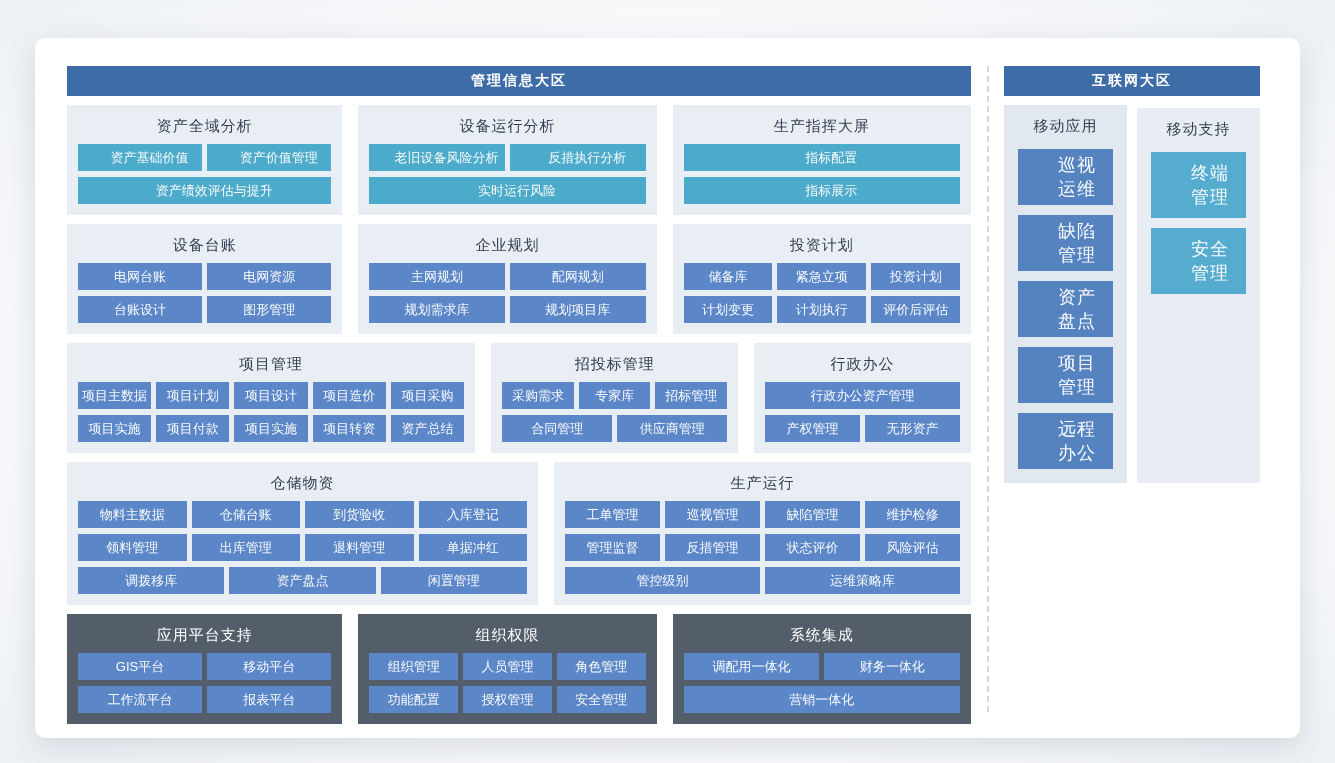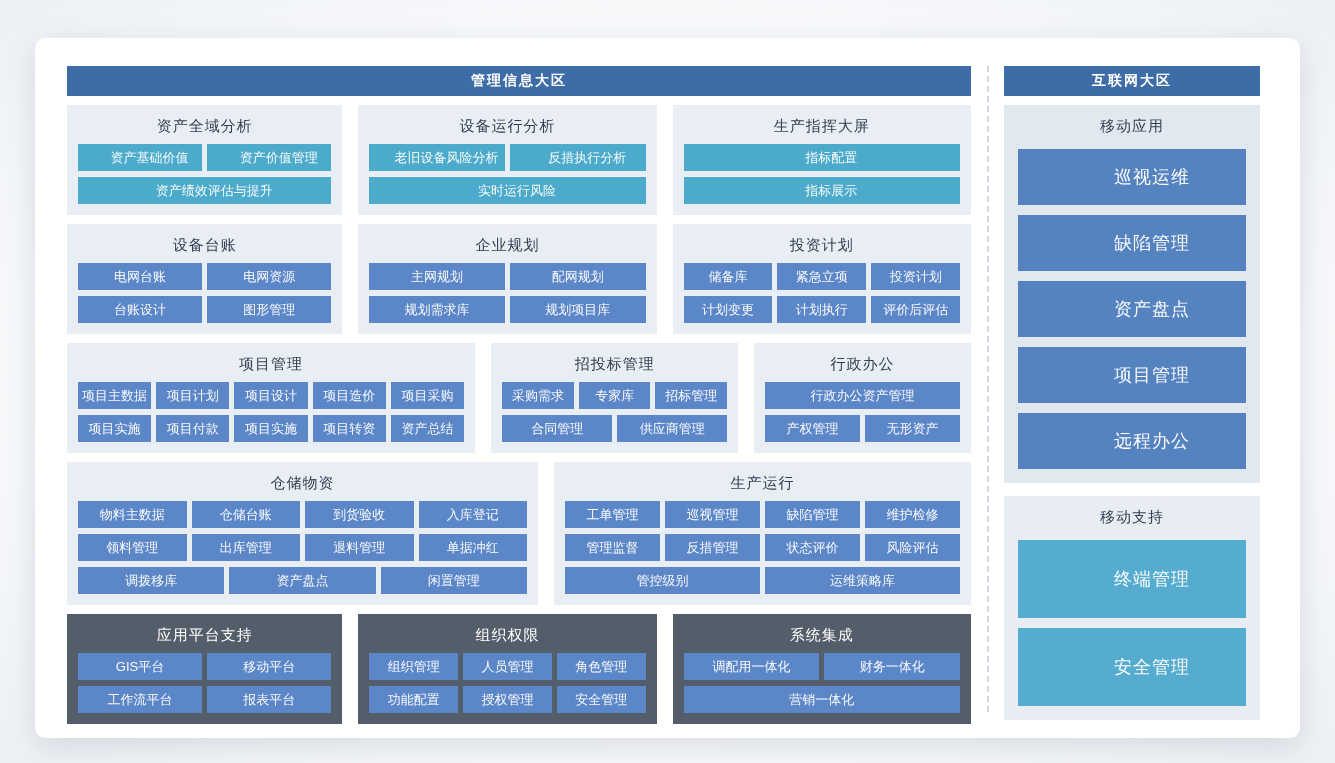--- a/index.html
+++ b/index.html
@@ -51,21 +51,21 @@
     display:flex; flex-direction:column; gap:10px;
   }
   .rsection.sec-mobile-apps { background:var(--right-panel1-bg,#e2e8f0); }
   .rsection.sec-mobile-support { background:var(--right-panel2-bg,#e8edf4); margin-top:3px; }
   .rsection .panel-title { margin-bottom:0; }
   .rbtn {
     height:56px; display:flex; align-items:center; justify-content:center;
     font-size:18px; color:rgba(255,255,255,0.97); letter-spacing:1px; cursor:pointer;padding-left:40px;
   }
   .rsection.sec-mobile-apps .rbtn { background:var(--right-blue-button,#5583bf); }
-  .rsection.sec-mobile-support .rbtn { background:var(--right-teal-button,#55accf); height:78px;font-family:Liberation Serif, serif; }
+  .rsection.sec-mobile-support .rbtn { background:var(--right-teal-button,#55accf); height:66px;font-family:Liberation Serif, serif; }
 </style>
 </head>
 <body>
 
 <div class="card">
   <div class="zone-left">
     <div class="zone-header">
       <span>管理信息大区</span>
     </div>
 
@@ -287,21 +287,21 @@
       </div>
   </div>
 
   <div class="divider"></div>
 
   <div class="zone-right">
     <div class="zone-header">
       <span>互联网大区</span>
     </div>
 
-    <div style="display:flex;flex-direction:column;gap:10px;">
+    <div style="display:flex;flex-direction:row;gap:10px;">
         <div class="rsection sec-mobile-apps">
           <div class="panel-title">移动应用</div>
           <div class="rbtn">巡视运维</div>
           <div class="rbtn">缺陷管理</div>
           <div class="rbtn">资产盘点</div>
           <div class="rbtn">项目管理</div>
           <div class="rbtn">远程办公</div>
         </div>
         <div class="rsection sec-mobile-support">
           <div class="panel-title">移动支持</div>

